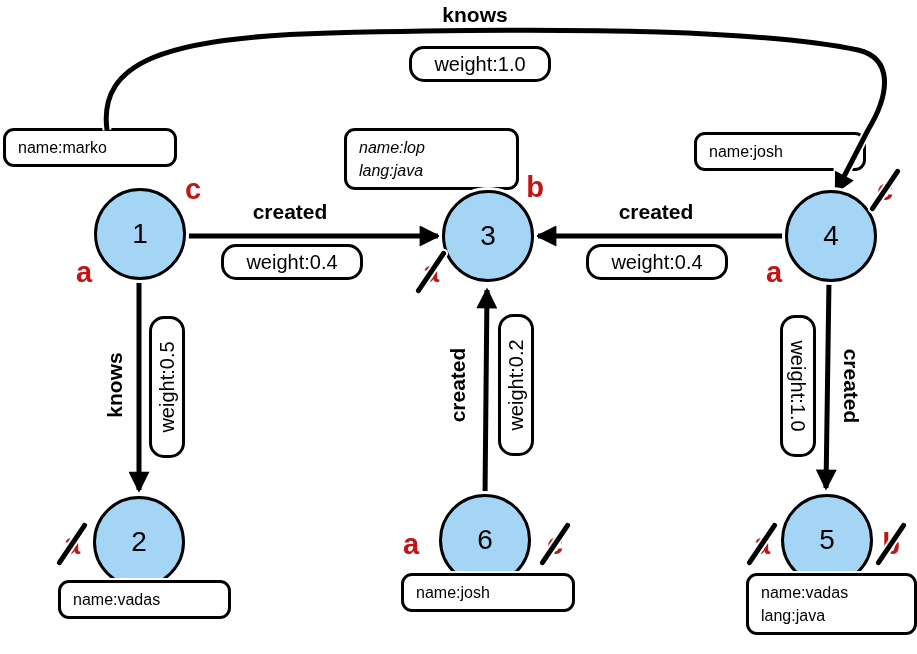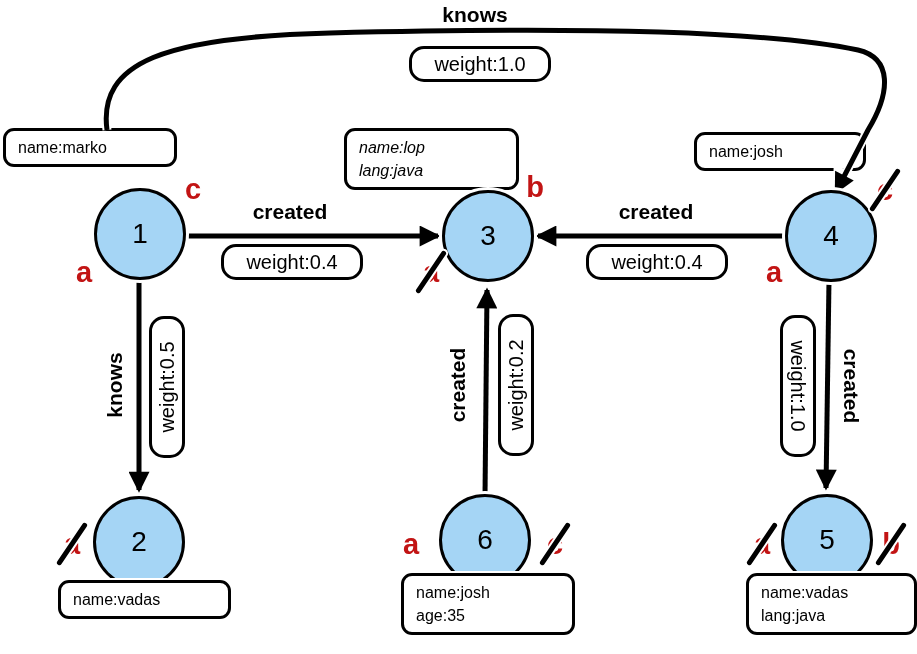--- a/index.html
+++ b/index.html
@@ -109,21 +109,20 @@
     </div>
   <div class="node" style="left:781px;top:494px;">
     <span>5</span>
     </div>
 
   <div class="propbox" style="left:58px;top:580px;width:143px;">
     <div>name:vadas</div>
   </div>
   <div class="propbox" style="left:401px;top:573px;width:144px;">
     <div>name:josh</div>
-    <div>age:35</div>
   </div>
   <div class="propbox" style="left:746px;top:573px;width:141px;">
     <div>name:vadas</div>
     <div>lang:java</div>
   </div>
 
   <div class="elabel halo" style="left:475px;top:15px;">knows</div>
   <div class="elabel halo" style="left:290px;top:212px;">created</div>
   <div class="elabel halo" style="left:656px;top:212px;">created</div>
   <div class="elabel halo v-ccw" style="left:115px;top:385px;">knows</div>

